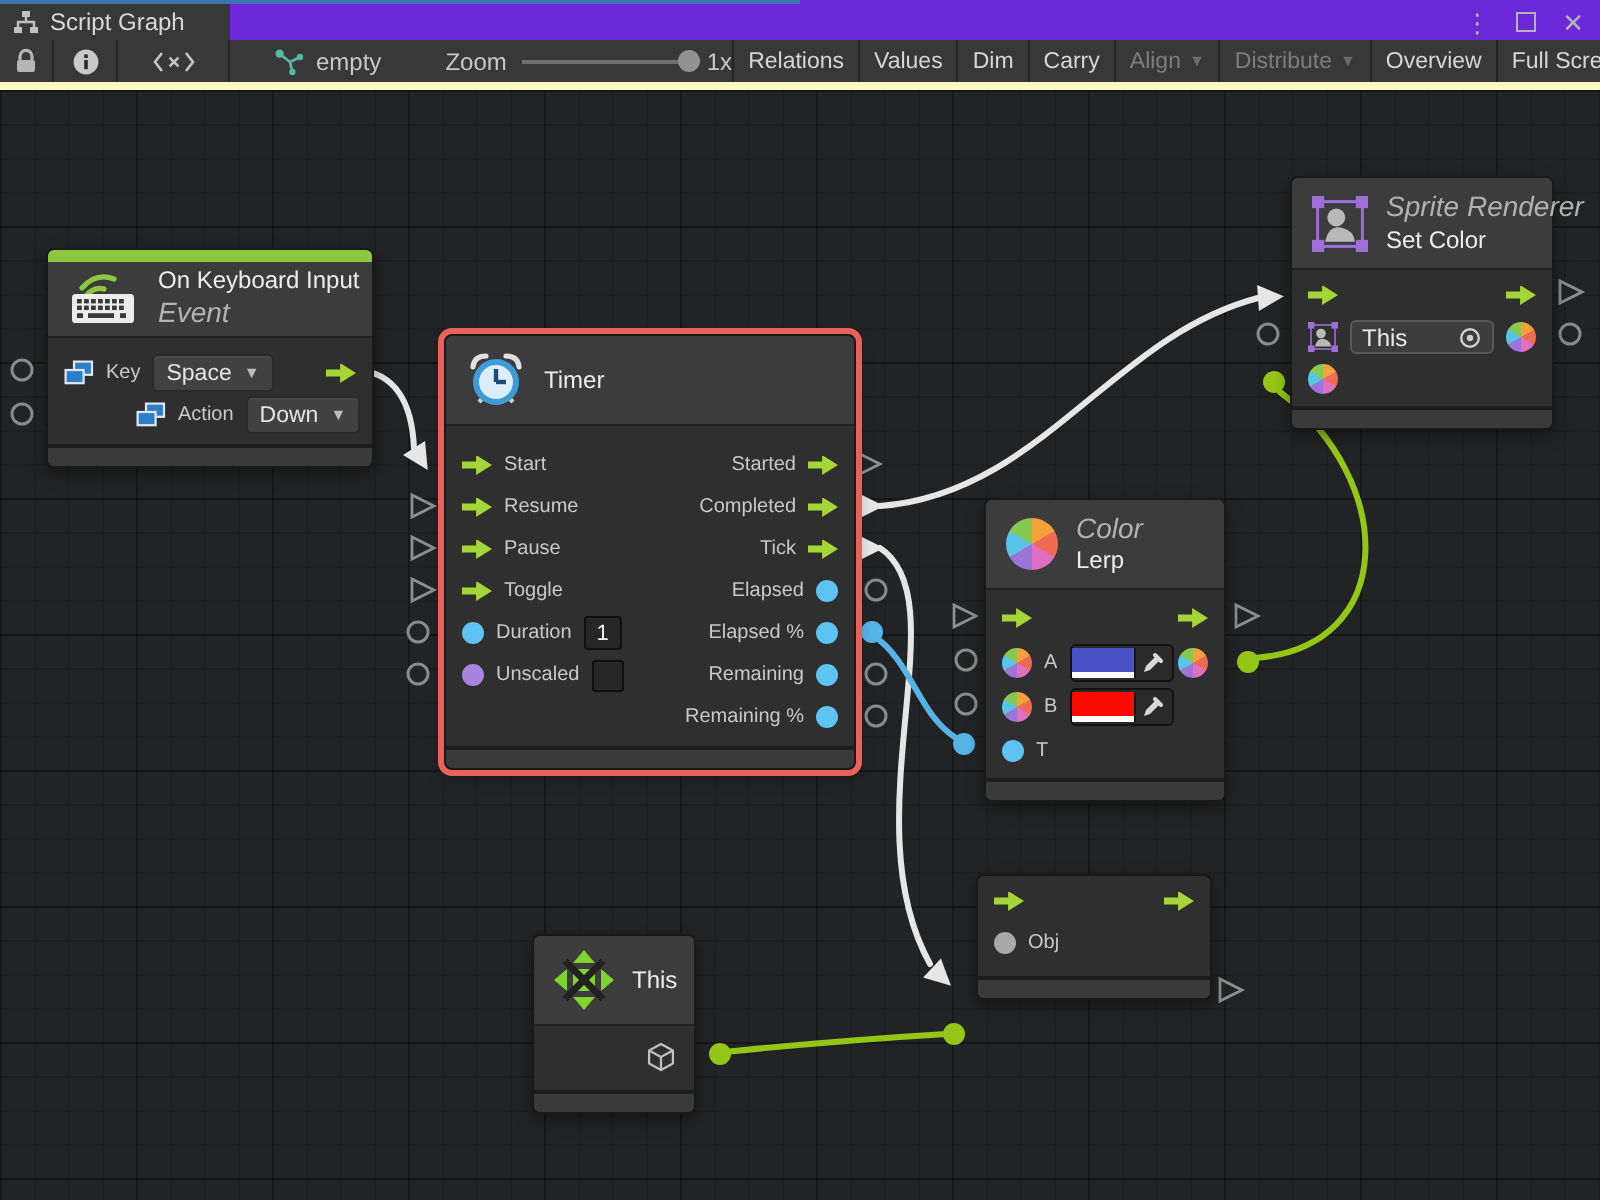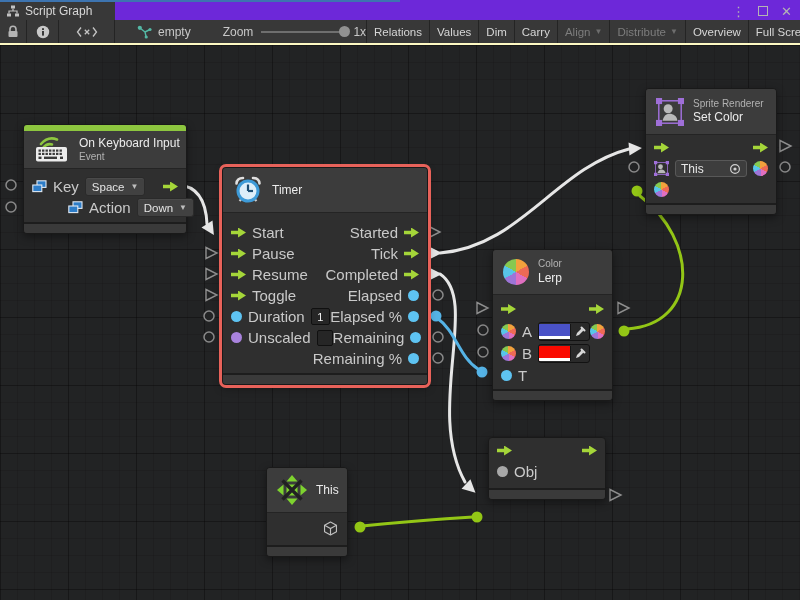--- a/index.html
+++ b/index.html
@@ -10,21 +10,21 @@
   .tabbar{position:absolute;top:0;left:0;width:800px;height:20px;background:#6d28d9;z-index:10;}
   .focus-line{position:absolute;top:0;left:0;width:400px;height:2px;background:#3d74b0;}
   .tab{position:absolute;left:0;top:2px;height:18px;width:115px;background:#383838;
        display:flex;align-items:center;gap:5px;padding-left:6px;box-sizing:border-box;}
   .tab-title{font-size:12px;color:#d8d8d8;white-space:nowrap;}
   .win-controls{position:absolute;right:8px;top:2px;height:18px;display:flex;align-items:center;gap:13px;color:#b4b4b4;}
   .win-glyph{font-size:13px;line-height:1;cursor:default;}
   .max-box{width:8px;height:8px;border:1.5px solid #b4b4b4;display:inline-block;}
   
   .toolbar{position:absolute;top:20px;left:0;width:800px;height:25px;background:#383838;
-           border-bottom:2px solid #fef9c3;display:flex;align-items:center;z-index:10;box-sizing:border-box;}
+           border-bottom:4px solid #fef9c3;display:flex;align-items:center;z-index:10;box-sizing:border-box;}
   .tb-btn{height:100%;display:flex;align-items:center;justify-content:center;border-right:1px solid #242424;box-sizing:border-box;}
   .icon-btn-lock{width:27px;} .icon-btn-info{width:32px;} .icon-btn-code{width:56px;}
   .graph-ref{display:flex;align-items:center;gap:6px;margin-left:22px;font-size:12px;color:#c8c8c8;}
   .zoom-group{display:flex;align-items:center;margin-left:32px;font-size:12px;color:#c8c8c8;}
   .zoom-track{position:relative;width:86px;height:2px;background:#6f6f6f;margin:0 6px 0 8px;}
   .zoom-handle{position:absolute;right:-3px;top:-4.5px;width:11px;height:11px;border-radius:50%;background:#919191;}
   .tb-right{margin-left:auto;display:flex;height:100%;}
   .tb-text-btn{height:100%;display:flex;align-items:center;padding:0 7px;border-left:1px solid #242424;
                font-size:11.5px;color:#d6d6d6;white-space:nowrap;box-sizing:border-box;}
   .tb-text-btn.disabled{color:#7d7d7d;}
@@ -43,26 +43,26 @@
   
   .node{position:absolute;background:#2f2f2f;border:1px solid #191919;border-radius:4px;
         box-shadow:0 3px 8px rgba(0,0,0,0.4);z-index:2;box-sizing:border-box;}
   .node.selected{outline:3px solid #e8625a;}
   .accent{height:6px;background:#8dc63f;border-radius:3px 3px 0 0;}
   .node-header{display:flex;align-items:center;gap:9px;padding:0 10px;background:#3c3c3c;
                border-bottom:1px solid #242424;border-radius:3px 3px 0 0;box-sizing:border-box;}
   .accent + .node-header{border-radius:0;}
   .hdr-text{display:flex;flex-direction:column;justify-content:center;line-height:1.25;}
   .hdr-main{font-size:12px;color:#ececec;white-space:nowrap;}
-  .hdr-sub{font-size:10px;color:#b2b2b2;white-space:nowrap;}
+  .hdr-sub{font-size:14px;color:#b2b2b2;white-space:nowrap;font-style:italic;}
   .node-body{box-sizing:border-box;}
   .row{display:flex;align-items:center;padding:0 8px;}
   .row-left{display:flex;align-items:center;gap:6px;}
   .row-right{display:flex;align-items:center;gap:6px;margin-left:auto;}
-  .pin-label{font-size:15px;color:#c9c9c9;white-space:nowrap;}
+  .pin-label{font-size:10px;color:#c9c9c9;white-space:nowrap;}
   .flow-arrow{width:15px;height:10px;background:#a5d639;flex:none;
     clip-path:polygon(0 32%,47% 32%,47% 0,100% 50%,47% 100%,47% 68%,0 68%);}
   .dot{width:11px;height:11px;border-radius:50%;flex:none;}
   .valuebox{min-width:11px;height:15px;padding:0 3px;background:#262626;border:1px solid #101010;
             border-radius:2px;font-size:11px;color:#f0f0f0;display:flex;align-items:center;justify-content:center;}
   .checkbox{width:14px;height:14px;background:#262626;border:1px solid #101010;border-radius:2px;flex:none;}
   .dropdown{height:17px;display:flex;align-items:center;background:#414141;border:1px solid #2a2a2a;
             border-radius:3px;padding:0 6px;gap:6px;font-size:11.5px;color:#e4e4e4;
             box-shadow:inset 0 1px 0 rgba(255,255,255,0.05);}
   .dd-caret{font-size:8px;color:#bdbdbd;}
@@ -216,34 +216,34 @@
               <span class="pin-label">Start</span>
             </span>
             <span class="row-right">
               <span class="pin-label">Started</span>
               <span class="flow-arrow"></span>
             </span>
           </div>
           <div class="row" style="height: 21px;">
             <span class="row-left">
               <span class="flow-arrow"></span>
+              <span class="pin-label">Resume</span>
+            </span>
+            <span class="row-right">
+              <span class="pin-label">Completed</span>
+              <span class="flow-arrow"></span>
+            </span>
+          </div>
+          <div class="row" style="height: 21px;">
+            <span class="row-left">
+              <span class="flow-arrow"></span>
               <span class="pin-label">Pause</span>
             </span>
             <span class="row-right">
               <span class="pin-label">Tick</span>
-              <span class="flow-arrow"></span>
-            </span>
-          </div>
-          <div class="row" style="height: 21px;">
-            <span class="row-left">
-              <span class="flow-arrow"></span>
-              <span class="pin-label">Resume</span>
-            </span>
-            <span class="row-right">
-              <span class="pin-label">Completed</span>
               <span class="flow-arrow"></span>
             </span>
           </div>
           <div class="row" style="height: 21px; justify-content: space-between;">
             <span class="row-left">
               <span class="flow-arrow"></span>
               <span class="pin-label">Toggle</span>
             </span>
             <span class="row-right">
               <span class="pin-label">Elapsed</span>

